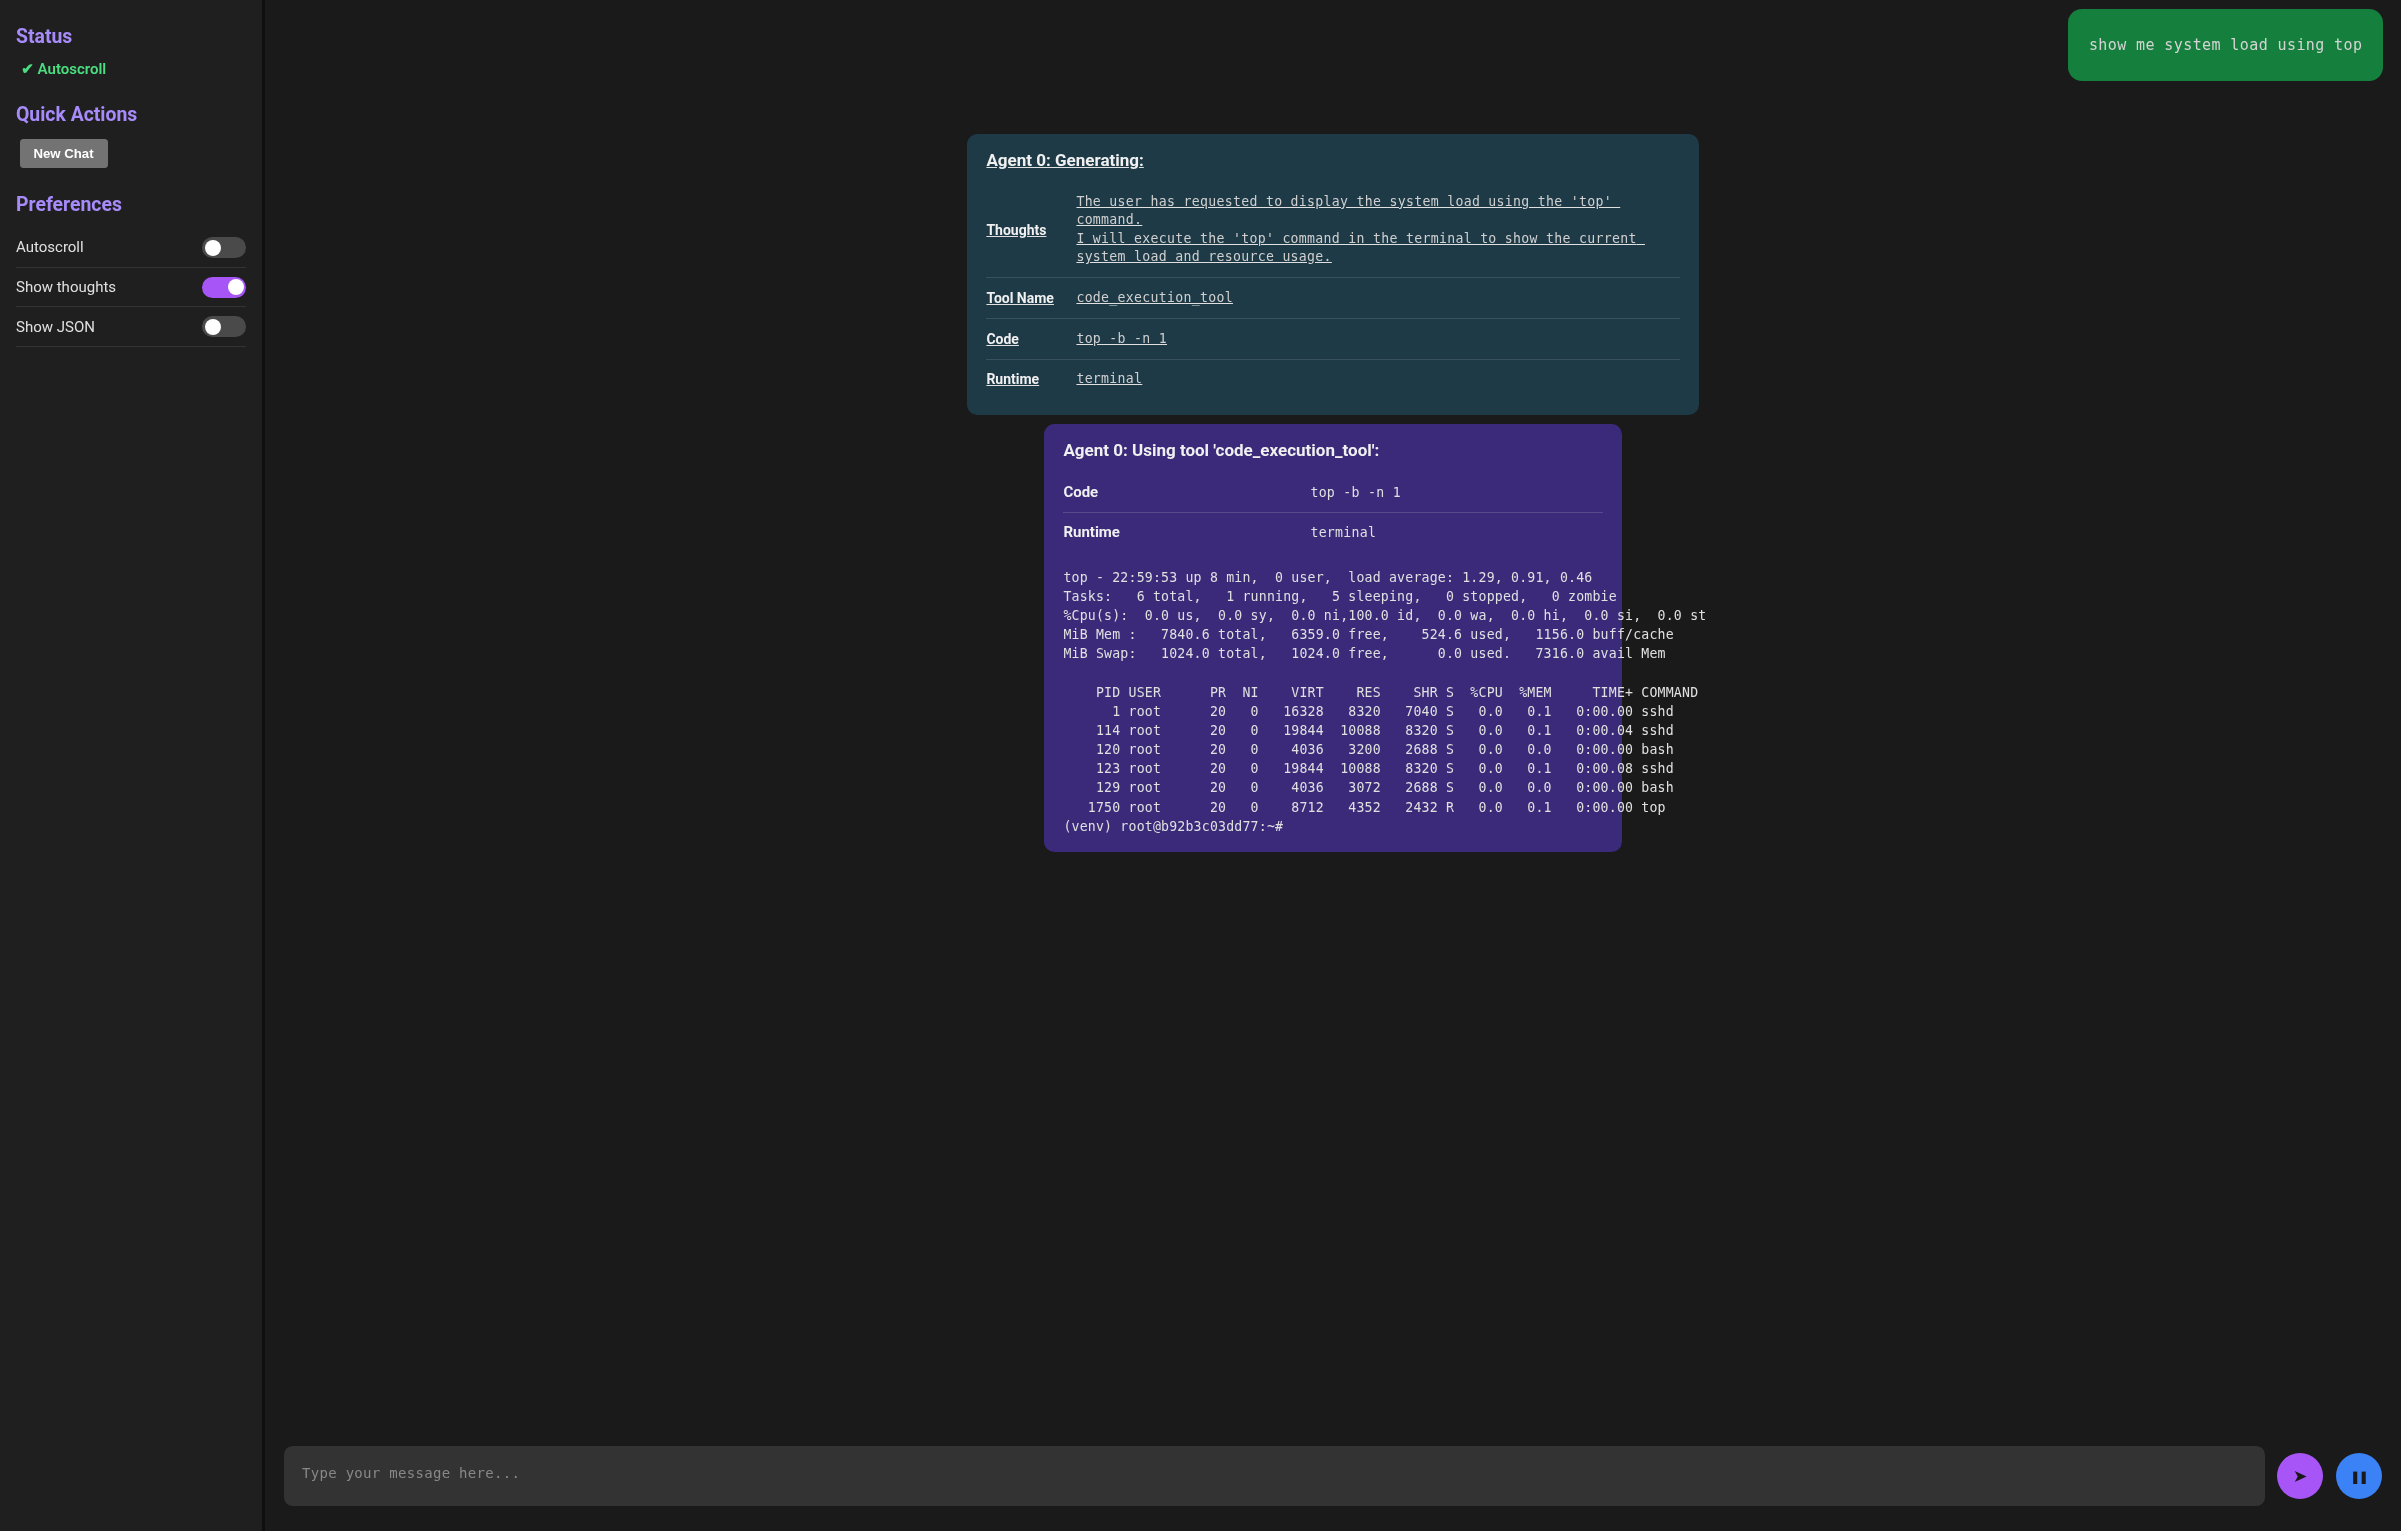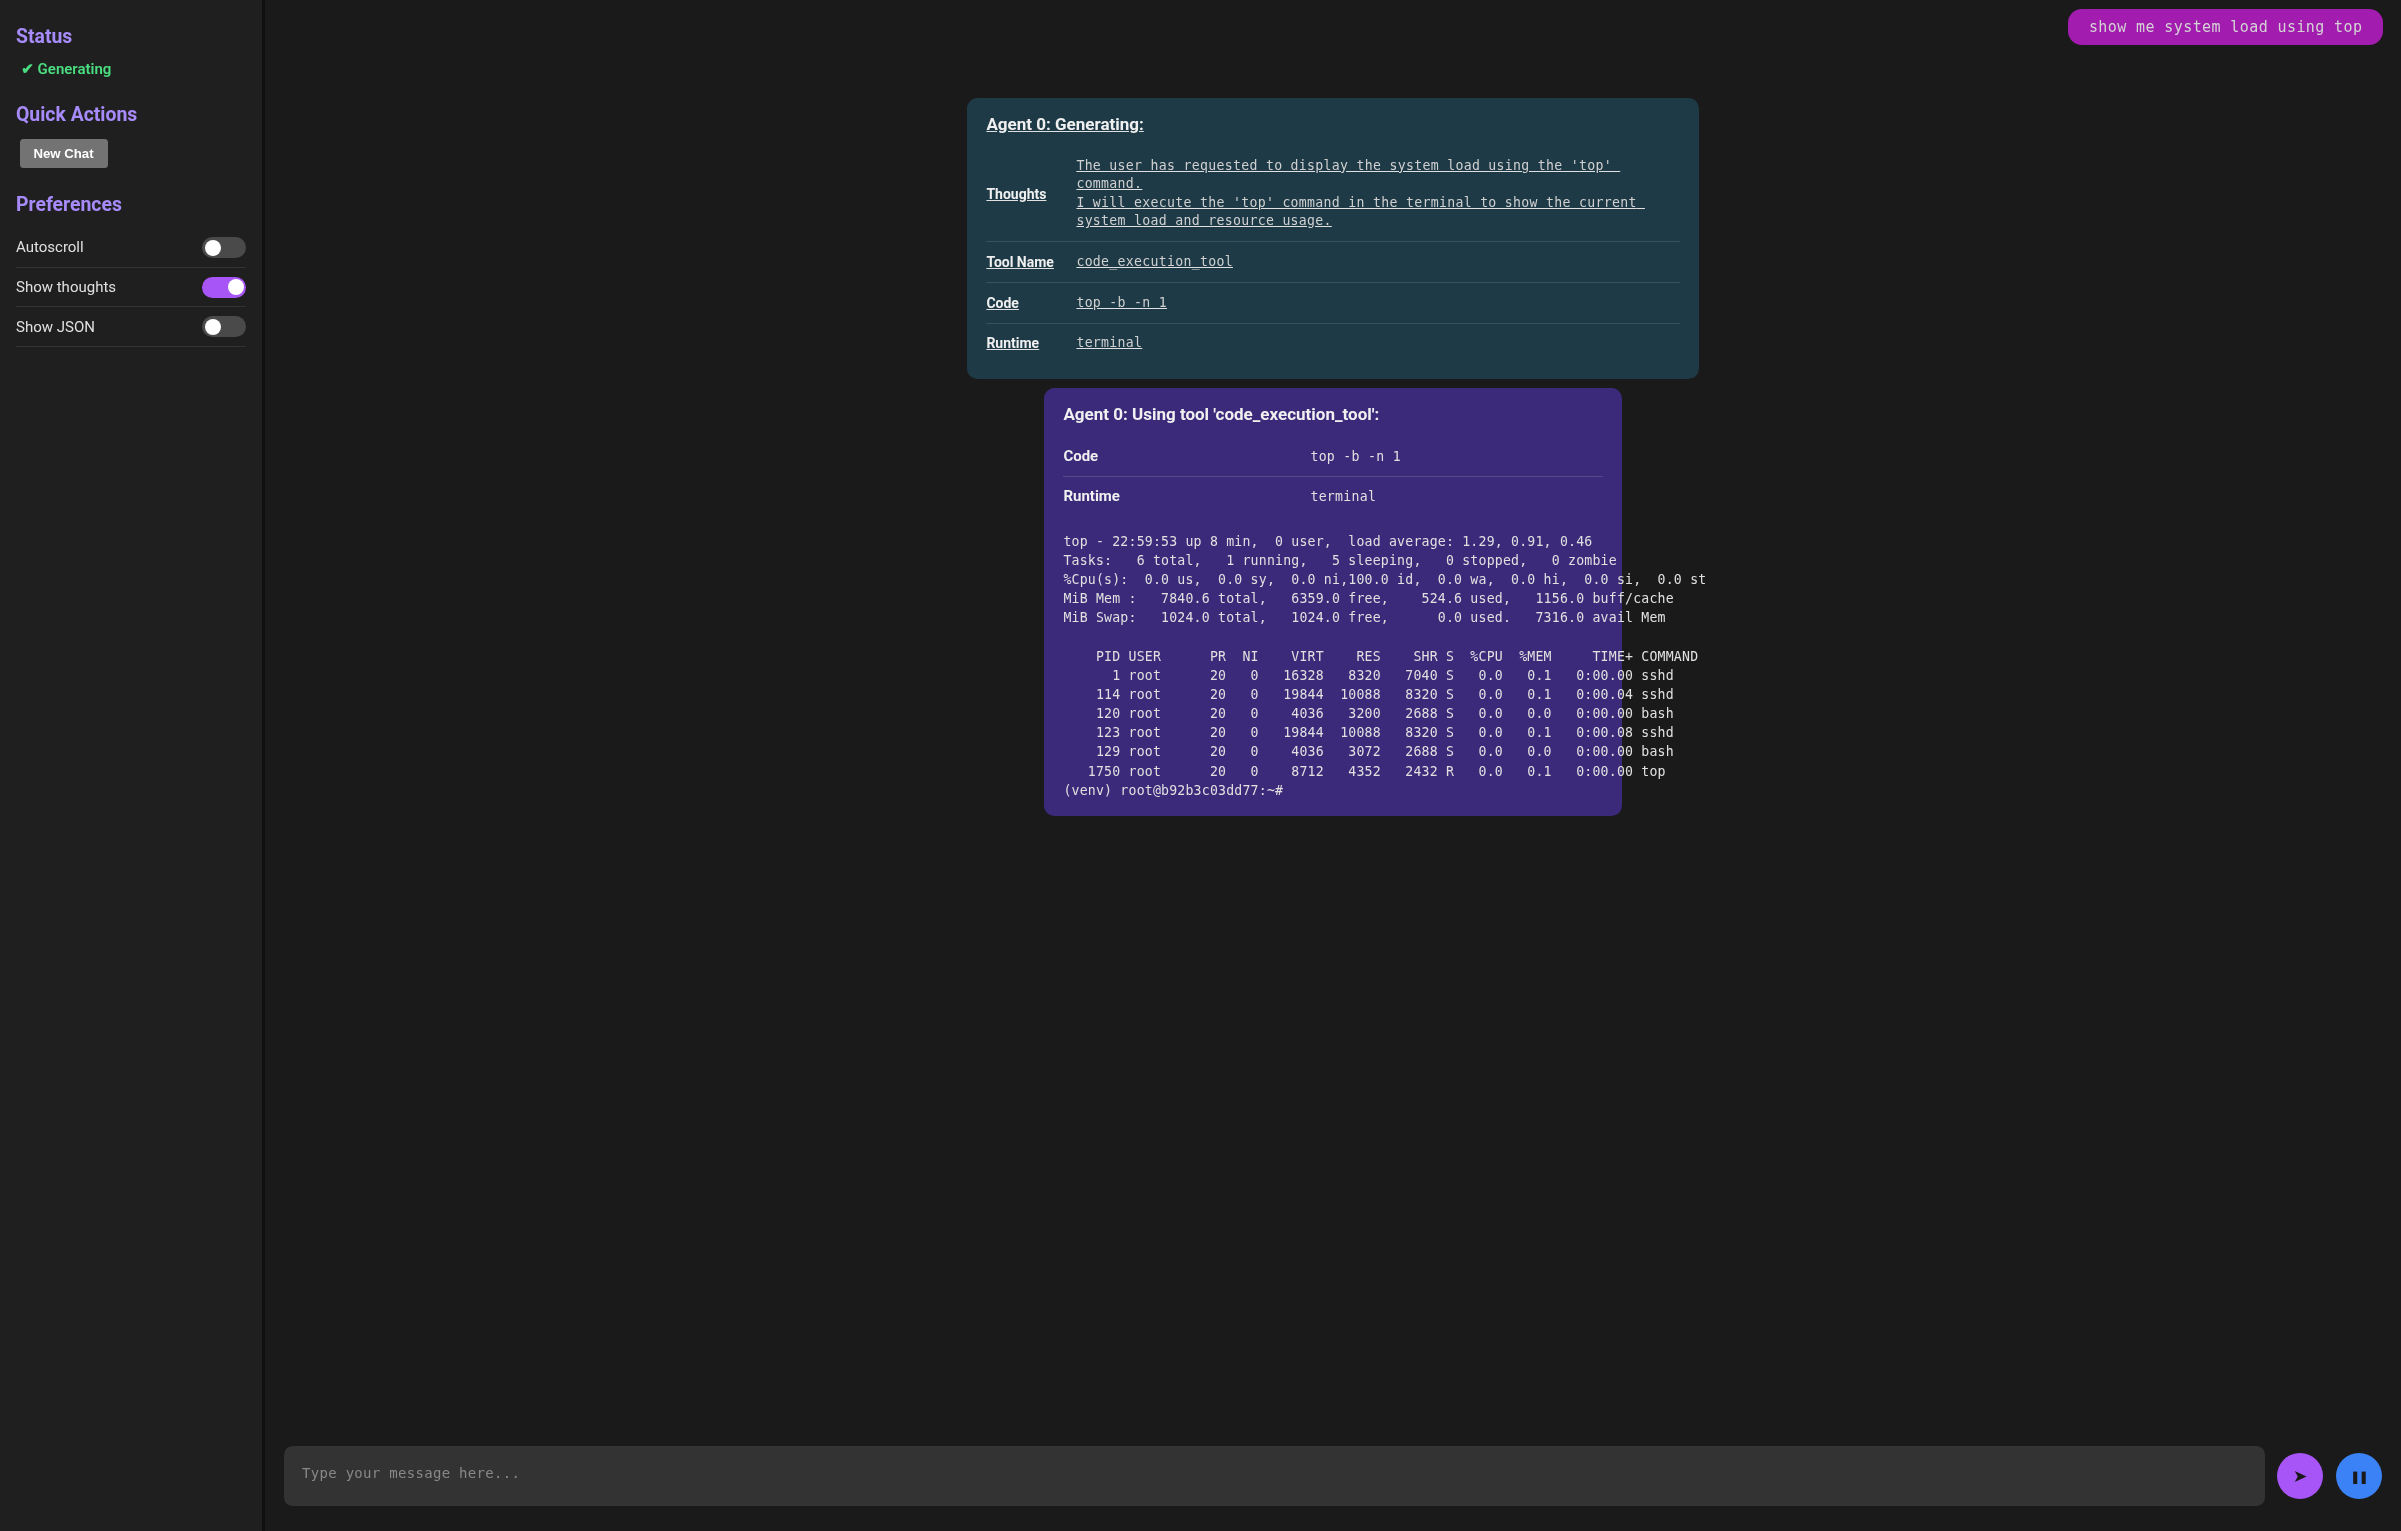--- a/index.html
+++ b/index.html
@@ -85,25 +85,25 @@
       flex-direction: column;
       background: #1a1a1a;
       position: relative;
     }
     .chat-area {
       flex: 1;
       overflow-y: auto;
       padding: 8.8px 17.6px 17.6px 17.6px;
     }
     .user-msg {
-      background: #a21caf;
+      background: #15803d;
       color: #d4d4d4;
       font-family: "SF Mono", Monaco, Consolas, monospace;
       font-size: 15px;
-      padding: 9px 21px;
+      padding: 27px 21px;
       border-radius: 14px;
       float: right;
       clear: both;
       margin-bottom: 53px;
       letter-spacing: 0.4px;
     }
     .agent-card {
       clear: both;
       background: #1e3a47;
       border-radius: 10.6px;
@@ -228,21 +228,21 @@
     .pause-btn {
       background: #3b82f6;
       color: #1a1a1a;
     }
   </style>
 </head>
 <body>
 
 <aside class="sidebar">
   <h2>Status</h2>
-  <div class="status-line">✔ Generating</div>
+  <div class="status-line">✔ Autoscroll</div>
 
   <h2>Quick Actions</h2>
   <button class="new-chat-btn">New Chat</button>
 
   <h2>Preferences</h2>
 
   <div class="pref-row">
     <span>Autoscroll</span>
     <div class="toggle">
         <div class="knob"></div>

